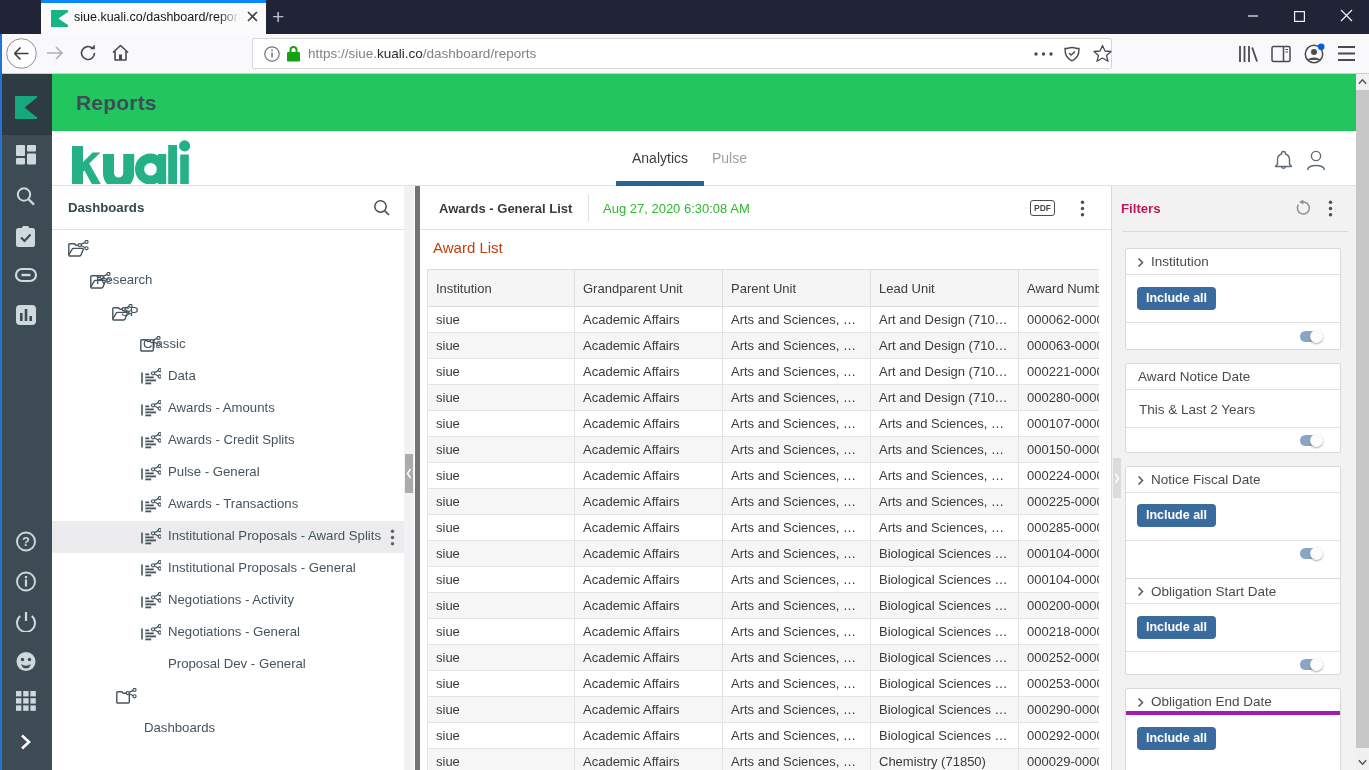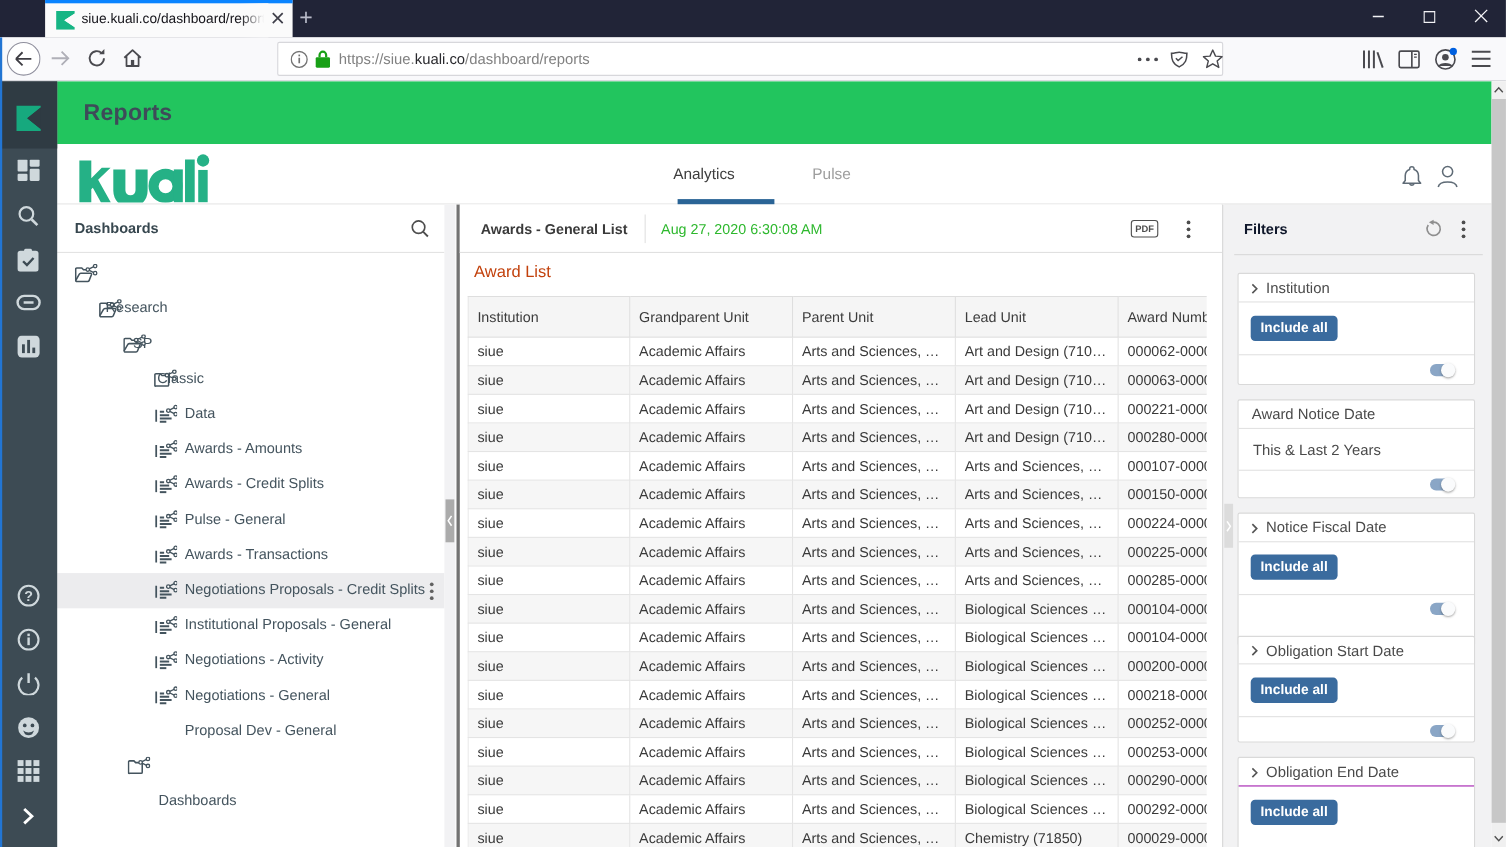--- a/index.html
+++ b/index.html
@@ -28,21 +28,21 @@
   #sidebar { position:absolute; left:0; top:0; width:52px; height:696px; background:#3d4b54; }
   #ktile { position:absolute; left:0; top:0; width:52px; height:61px; background:#2f3b43; }
   .sbicon { position:absolute; left:0; width:52px; text-align:center; }
 
   #band { position:absolute; left:52px; top:0; width:1304px; height:57px; background:#22c55e; }
   #band .t { position:absolute; left:24px; top:17px; font-size:21px; font-weight:bold; color:#3e4b59; letter-spacing:0.2px; }
 
   #logorow { position:absolute; left:52px; top:57px; width:1304px; height:55px; background:#fff; border-bottom:1px solid #e0e0e0; }
 
   #treepanel { position:absolute; left:52px; top:112px; width:363px; height:584px; background:#fff; }
-  #middle { position:absolute; left:415px; top:112px; width:695px; height:584px; background:#fff; border-left:3px solid #737373;padding-left:24px; }
+  #middle { position:absolute; left:415px; top:112px; width:695px; height:584px; background:#fff; border-left:5px solid #737373;padding-left:24px; }
   #filters { position:absolute; left:1111px; top:112px; width:245px; height:584px; background:#f2f2f3; border-left:1px solid #d8d8d8; }
 
   #pagescroll { position:absolute; left:1356px; top:0; width:13px; height:696px; background:#f0f0f0; }
 
   .card { position:absolute; left:13px; width:216px; background:#fff; border:1px solid #d9d9d9; border-radius:2px; }
   .btn { position:absolute; left:13px; background:#3a6b9e; color:#fff; font-size:12.5px; font-weight:bold; border-radius:4px; width:79px; height:23px; text-align:center; line-height:23px; }
   .toggle { position:absolute; right:19px; width:21px; height:11px; background:#8aa6c6; border-radius:6px; }
   .toggle .knob { position:absolute; right:-2px; top:-1px; width:13px; height:13px; background:#fafbfc; border-radius:50%; box-shadow:0 1px 2px rgba(0,0,0,.35); }
 
   table { border-collapse:collapse; }
@@ -147,23 +147,23 @@
         <g fill="#25b186">
           <path d="M0 6 H11 V22 L20.5 12.5 H28.5 L17.2 23.5 L28.8 44 H19.8 L12.4 30.6 L11 32 V44 H0 Z"></path>
           <path d="M31 14 H42 V33 a4.6 4.6 0 0 0 9.2 0 V14 H62.2 V33.5 A15.6 15.6 0 0 1 31 33.5 Z"></path>
           <path d="M78.5 13.5 a15.5 15.5 0 1 0 0 31 a15.5 15.5 0 0 0 0 -31 Z M78.5 23 a6.3 6.3 0 1 1 0 12.6 a6.3 6.3 0 0 1 0 -12.6 Z" fill-rule="evenodd"></path>
           <rect x="86" y="14" width="8.2" height="30"></rect>
           <rect x="96.2" y="5" width="8.8" height="39"></rect>
           <rect x="108.2" y="14.5" width="8.6" height="29.5"></rect>
           <circle cx="112.6" cy="5.9" r="5.6"></circle>
         </g>
       </svg>
-      <div class="abs" style="left:544px;top:0;width:88px;height:55px;text-align:center;line-height:55px;font-size:14px;color:#3d3d3d">Analytics</div>
+      <div class="abs" style="left:564px;top:0;width:88px;height:55px;text-align:center;line-height:55px;font-size:14px;color:#3d3d3d">Analytics</div>
       <div class="abs" style="left:564px;top:50px;width:88px;height:5px;background:#2a6496"></div>
-      <div class="abs" style="left:660px;top:0;width:88px;height:55px;text-align:center;line-height:55px;font-size:14px;color:#9e9e9e">Pulse</div>
+      <div class="abs" style="left:660px;top:0;width:88px;height:55px;text-align:left;line-height:55px;font-size:14px;color:#9e9e9e">Pulse</div>
       <svg class="abs" style="left:1221px;top:18px" width="21" height="23" viewBox="0 0 21 23">
         <path d="M10.5 2.5 a2 2 0 0 1 2 2 v0.5 a6 6 0 0 1 4 5.5 v4.5 l2 2.5 H2.5 l2 -2.5 V10.5 a6 6 0 0 1 4 -5.5 V4.5 a2 2 0 0 1 2 -2 Z" fill="none" stroke="#5f6b76" stroke-width="1.4" stroke-linejoin="round"></path>
         <path d="M8.5 18 a2.2 2.2 0 0 0 4 0" fill="none" stroke="#5f6b76" stroke-width="1.4"></path>
       </svg>
       <svg class="abs" style="left:1253px;top:18px" width="22" height="23" viewBox="0 0 22 23">
         <circle cx="11" cy="7" r="4.6" fill="none" stroke="#5f6b76" stroke-width="1.4"></circle>
         <path d="M2.5 21 C3.5 15 18.5 15 19.5 21" fill="none" stroke="#5f6b76" stroke-width="1.4"></path>
       </svg>
     </div>
     <svg width="0" height="0" style="position:absolute">
@@ -261,21 +261,21 @@
       <div class="trow" style="top:271px">
         <svg class="abs" style="left:88px;top:5px" width="21" height="19" viewBox="0 0 21 19">
           <use href="#ricon"></use>
         </svg>
         <span class="lbl" style="left:116px">Awards - Transactions</span>
       </div>
       <div class="trow" style="top:303px">
         <svg class="abs" style="left:88px;top:5px" width="21" height="19" viewBox="0 0 21 19">
           <use href="#ricon"></use>
         </svg>
-        <span class="lbl" style="left:116px">Negotiations Proposals - Credit Splits</span>
+        <span class="lbl" style="left:116px">Institutional Proposals - Award Splits</span>
       </div>
       <div class="trow" style="top:367px">
         <svg class="abs" style="left:88px;top:5px" width="21" height="19" viewBox="0 0 21 19">
           <use href="#ricon"></use>
         </svg>
         <span class="lbl" style="left:116px">Negotiations - Activity</span>
       </div>
       <div class="trow" style="top:335px">
         <svg class="abs" style="left:88px;top:5px" width="21" height="19" viewBox="0 0 21 19">
           <use href="#ricon"></use>
@@ -464,21 +464,21 @@
               <td>Academic Affairs</td>
               <td>Arts and Sciences, …</td>
               <td>Chemistry (71850)</td>
               <td>000029-00001</td>
             </tr>
         </tbody>
         </table>
       </div>
     </div>
     <div id="filters">
-      <div class="abs" style="left:19px;top:0;height:45px;line-height:46px;font-size:13.2px;font-weight:bold;color:#0f172a">Filters</div>
+      <div class="abs" style="left:9px;top:0;height:45px;line-height:46px;font-size:13.2px;font-weight:bold;color:#be185d">Filters</div>
       <svg class="abs" style="left:183px;top:13px" width="18" height="18" viewBox="0 0 18 18">
         <path d="M7.6 3.05 A6 6 0 1 1 3.4 5.6" fill="none" stroke="#8f8f8f" stroke-width="1.5"></path>
         <polygon points="8.3,0.7 8.3,5.6 4.0,3.1" fill="#8f8f8f"></polygon>
       </svg>
       <svg class="abs" style="left:216px;top:14px" width="5" height="17" viewBox="0 0 5 17">
         <circle cx="2.5" cy="2.2" r="1.7" fill="#4d4d4d"></circle>
         <circle cx="2.5" cy="8.5" r="1.7" fill="#4d4d4d"></circle>
         <circle cx="2.5" cy="14.8" r="1.7" fill="#4d4d4d"></circle>
       </svg>
       <div class="abs" style="left:10px;top:45px;width:226px;height:1px;background:#d9d9d9"></div>
@@ -530,21 +530,21 @@
           <span class="abs" style="left:25px;line-height:25px;font-size:13.5px;color:#4a4a4a">Obligation Start Date</span>
         </div>
         <div class="btn" style="left:11px;top:37px">Include all</div>
         <div class="abs" style="left:0;top:72px;width:214px;height:1px;background:#e2e2e2"></div>
         <div class="toggle" style="top:80px">
           <div class="knob"></div>
         </div>
       </div>
 
       <div class="card" style="top:502px;height:110px">
-        <div class="abs" style="left:0;top:0;width:214px;height:26px;border-bottom:1px solid #a21caf">
+        <div class="abs" style="left:0;top:0;width:214px;height:26px;border-bottom:4px solid #a21caf">
           <svg class="abs" style="left:11px;top:8px" width="7" height="11" viewBox="0 0 7 11">
             <path d="M1.5 1.5 L5.5 5.5 L1.5 9.5" fill="none" stroke="#555" stroke-width="1.5"></path>
           </svg>
           <span class="abs" style="left:25px;line-height:26px;font-size:13.5px;color:#4a4a4a">Obligation End Date</span>
         </div>
         <div class="btn" style="left:11px;top:38px">Include all</div>
       </div>
 
       <div class="abs" style="left:1px;top:272px;width:8px;height:40px;background:#dcdcdc"></div>
       <svg class="abs" style="left:1px;top:286px" width="8" height="13" viewBox="0 0 8 13">

